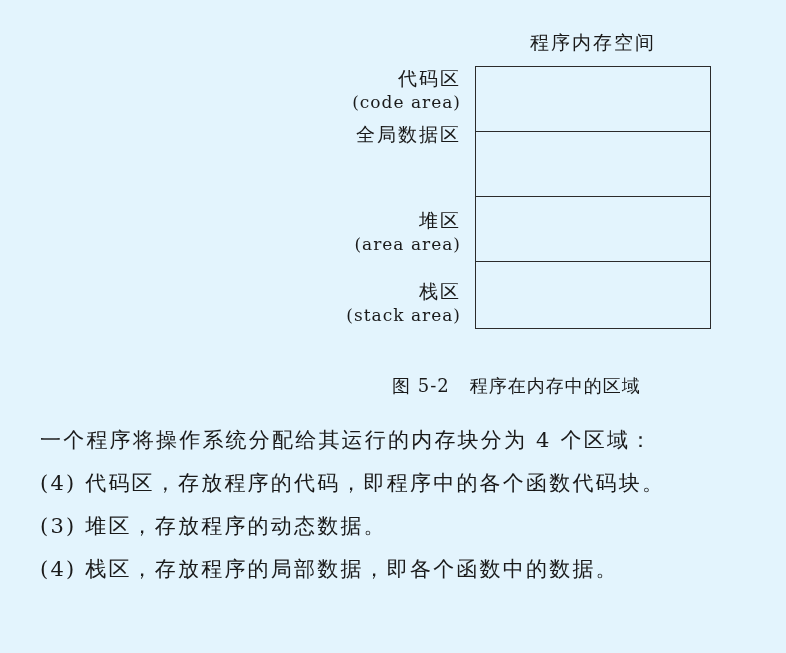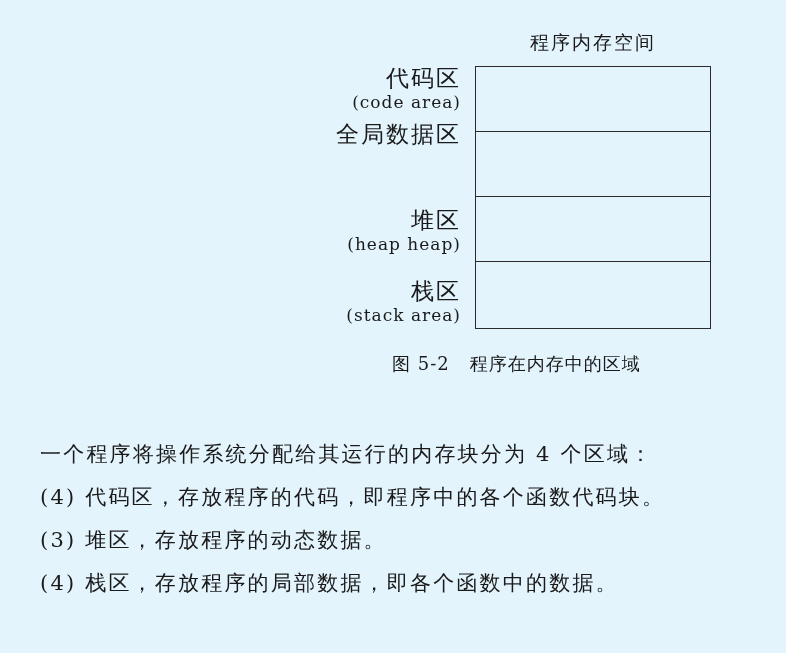--- a/index.html
+++ b/index.html
@@ -43,40 +43,40 @@
       height: 64px;
     }
     .label {
       position: absolute;
       right: 325px;
       text-align: right;
       line-height: 24px;
     }
     .label .cn {
       display: block;
-      font-size: 23px;
+      font-size: 19px;
       letter-spacing: 2px;
     }
     .label .en {
       display: block;
       font-size: 17px;
       letter-spacing: 1px;
     }
     .caption {
       position: absolute;
       left: 392px;
-      top: 352px;
+      top: 374px;
       font-size: 18px;
       letter-spacing: 1px;
       white-space: pre;
     }
     .paragraph {
       position: absolute;
       left: 40px;
-      top: 433px;
+      top: 419px;
       width: 740px;
     }
     .para-line {
       font-size: 21px;
       line-height: 43px;
       height: 43px;
       letter-spacing: 2.2px;
       white-space: nowrap;
     }
   </style>
@@ -87,21 +87,21 @@
 
 <div class="label" style="top:66px;">
   <span class="cn">代码区</span>
   <span class="en">(code area)</span>
 </div>
 <div class="label" style="top:122px;">
   <span class="cn">全局数据区</span>
 </div>
 <div class="label" style="top:208px;">
   <span class="cn">堆区</span>
-  <span class="en">(heap heap)</span>
+  <span class="en">(area area)</span>
 </div>
 <div class="label" style="top:279px;">
   <span class="cn">栈区</span>
   <span class="en">(stack area)</span>
 </div>
 
 <div class="mem-box">
   <div class="mem-row"></div>
   <div class="mem-row"></div>
   <div class="mem-row"></div>

